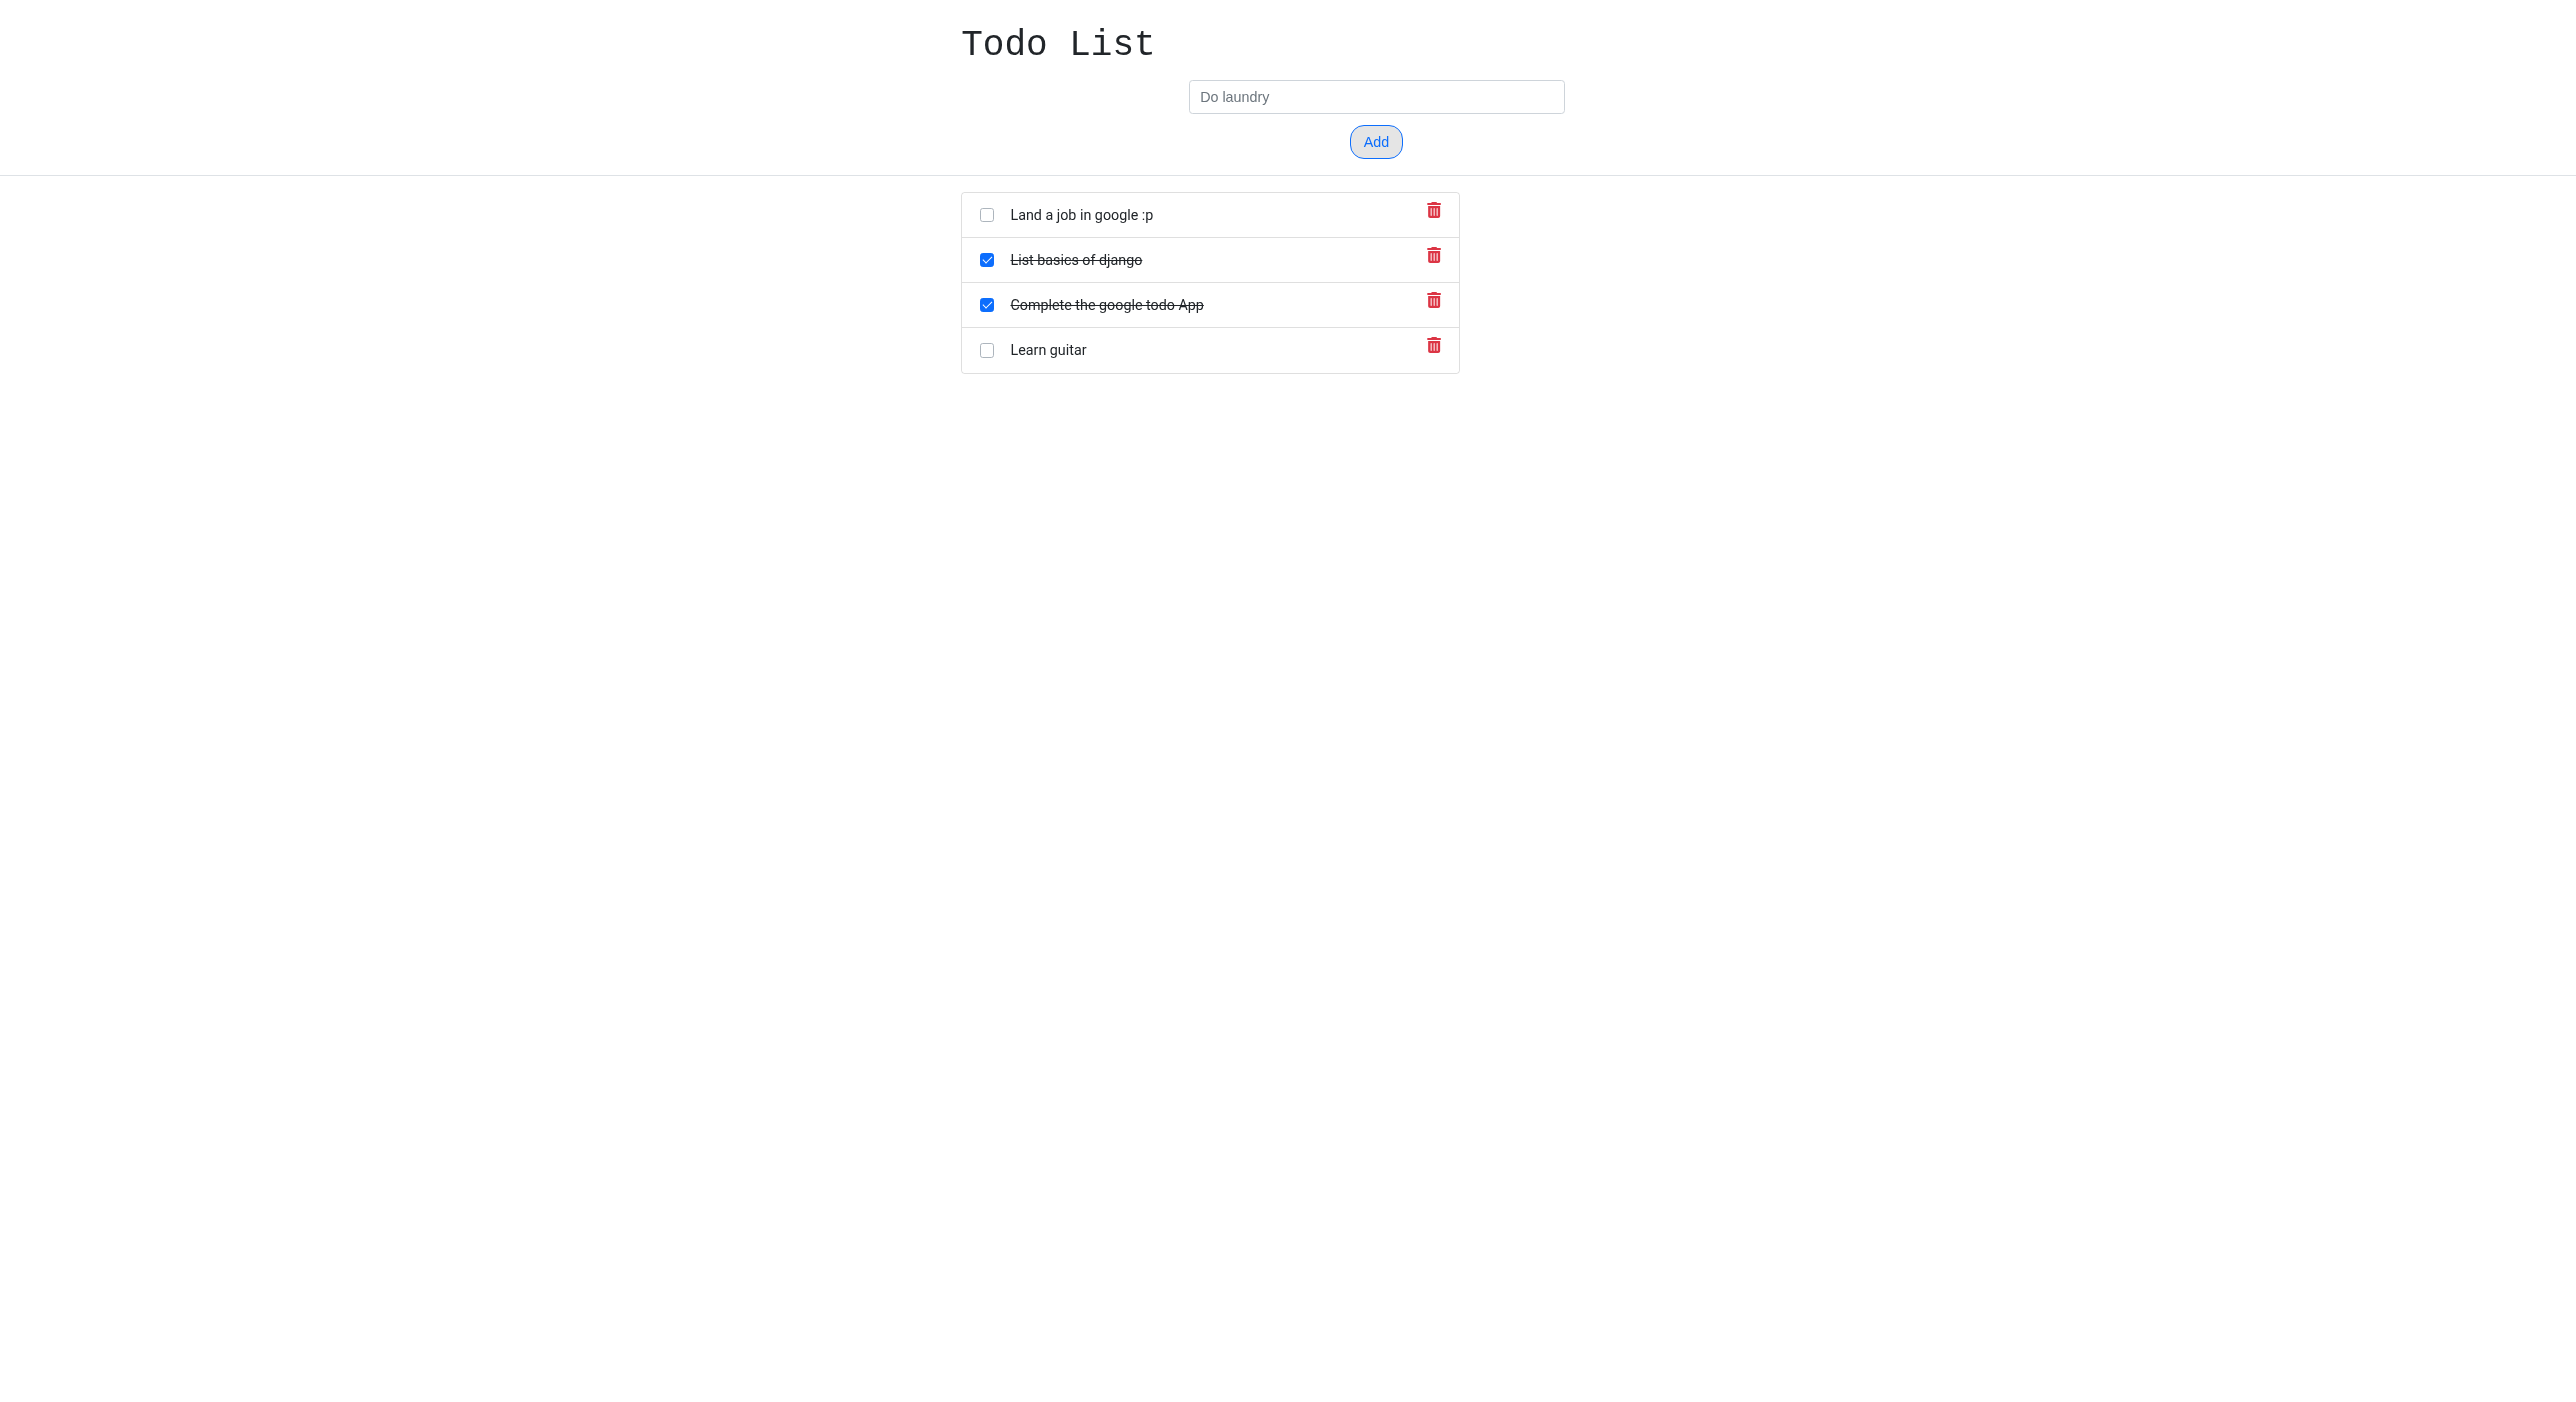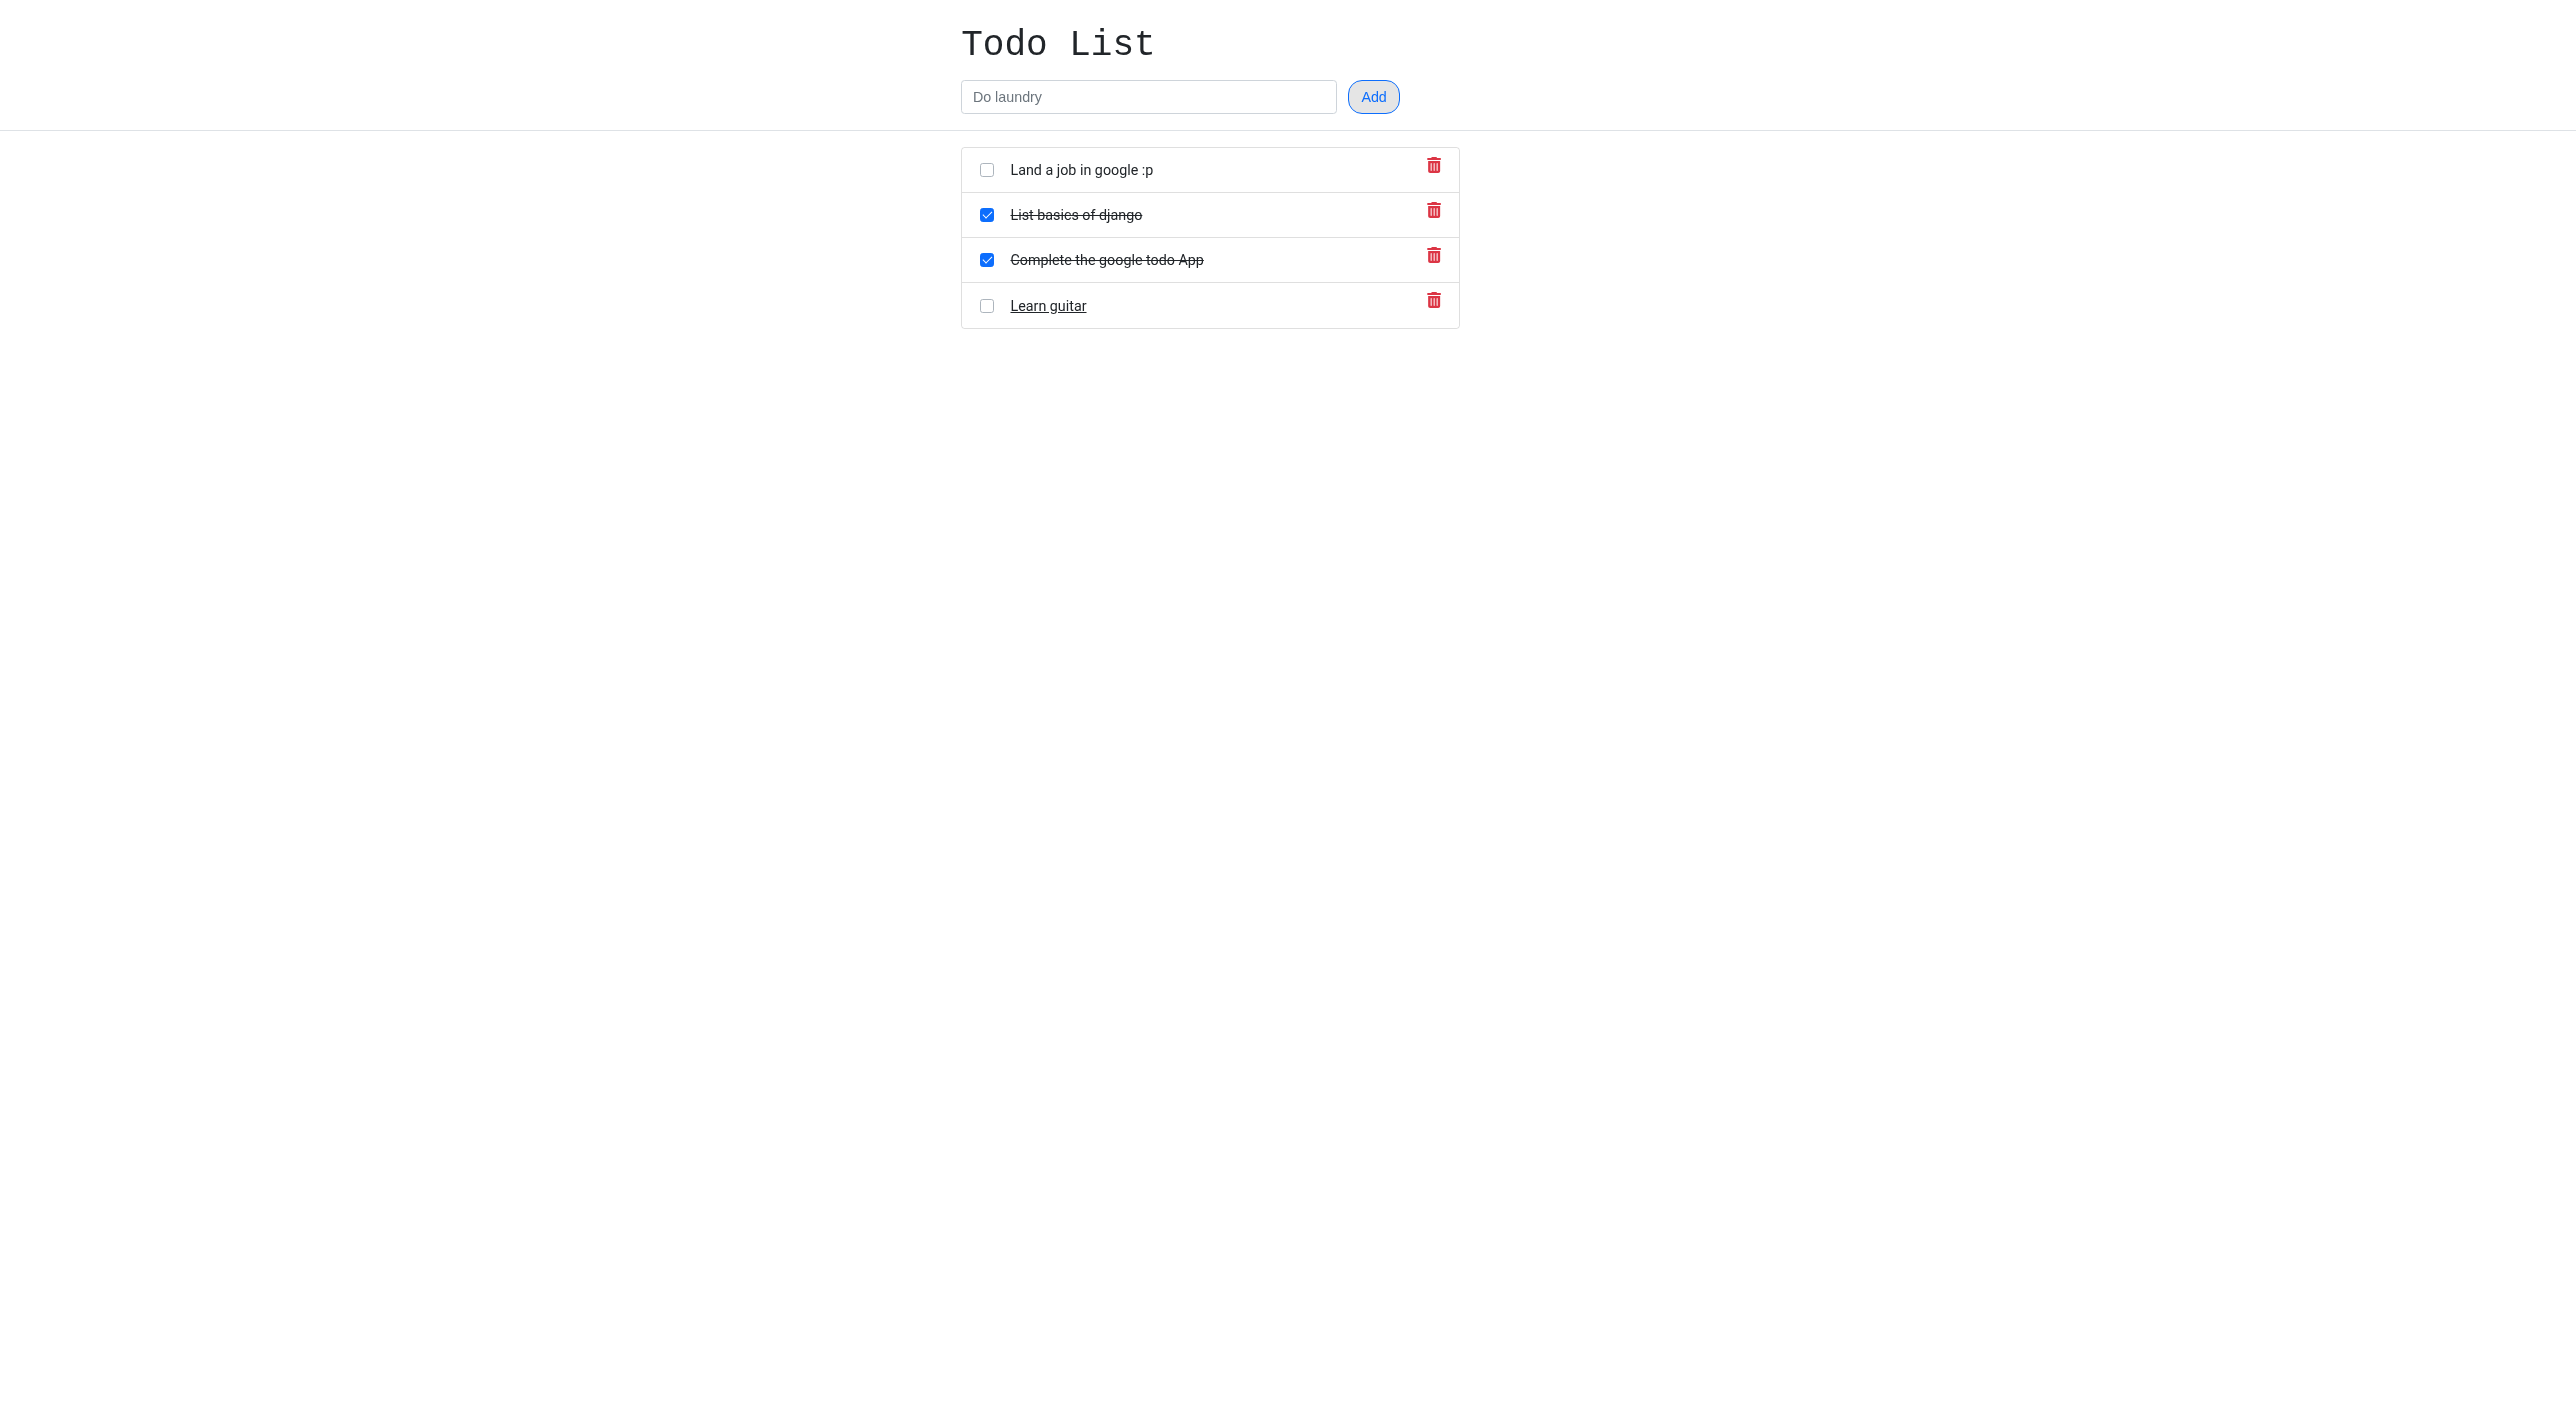--- a/index.html
+++ b/index.html
@@ -26,20 +26,21 @@
       font-weight: 500;
       color: #212529;
       margin-bottom: 14.3px;
       font-family: Liberation Mono, monospace;
     }
     .input-row {
       display: flex;
       gap: 10.7px;
       align-items: center;
       margin-bottom: 16px;
+      flex-direction: column;
     }
     .todo-input {
       width: 376px;
       height: 34px;
       padding: 5.4px 10.7px;
       font-size: 14.3px;
       color: #495057;
       background-color: #fff;
       border: 0.9px solid #ced4da;
       border-radius: 3.6px;
@@ -77,21 +78,20 @@
     .list-item {
       display: flex;
       align-items: center;
       padding: 10.7px 18px;
       border-bottom: 0.9px solid rgba(0,0,0,.125);
       position: relative;
       min-height: 45px;
     }
     .list-item:last-child {
       border-bottom: none;
-      text-decoration: underline;
     }
     .form-check {
       display: flex;
       align-items: center;
       flex: 1;
     }
     .checkbox {
       width: 14.3px;
       height: 14.3px;
       margin-right: 16px;

